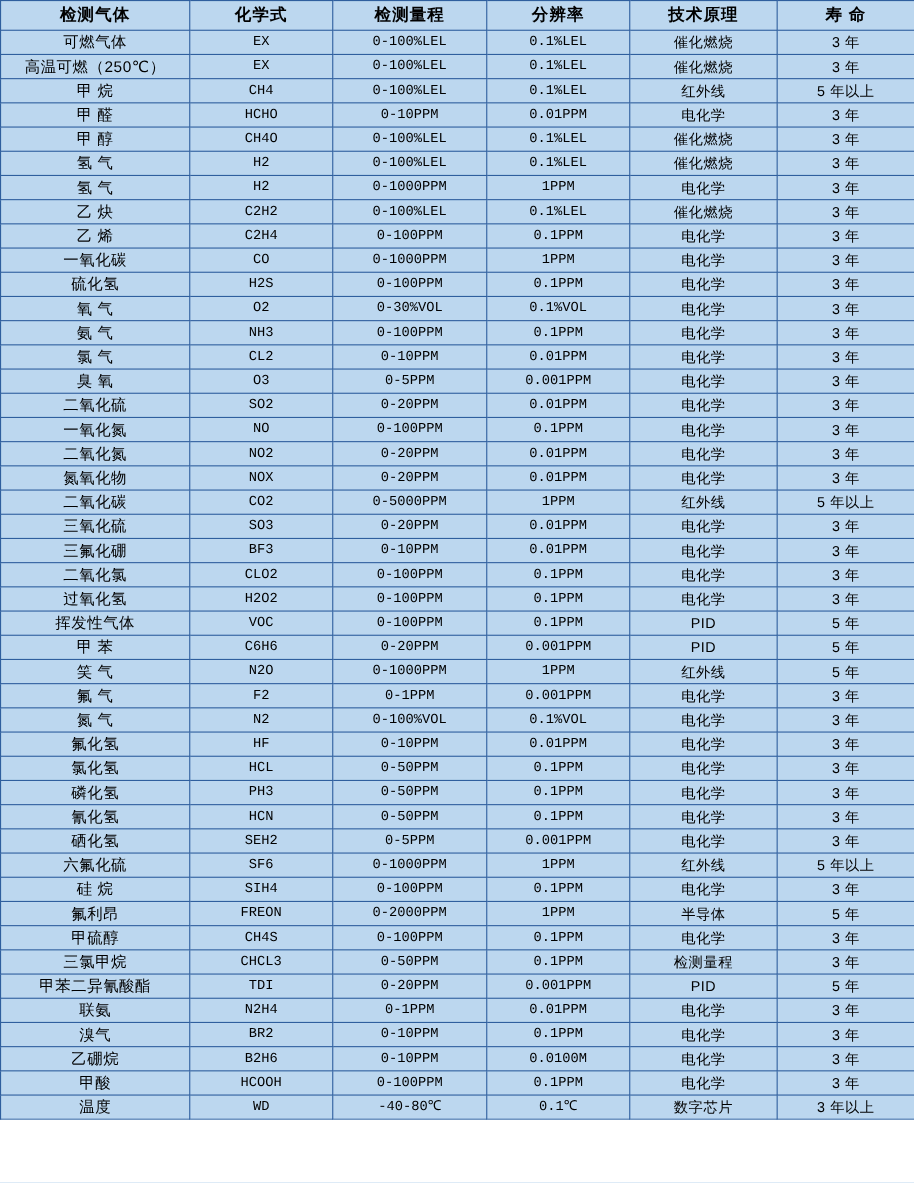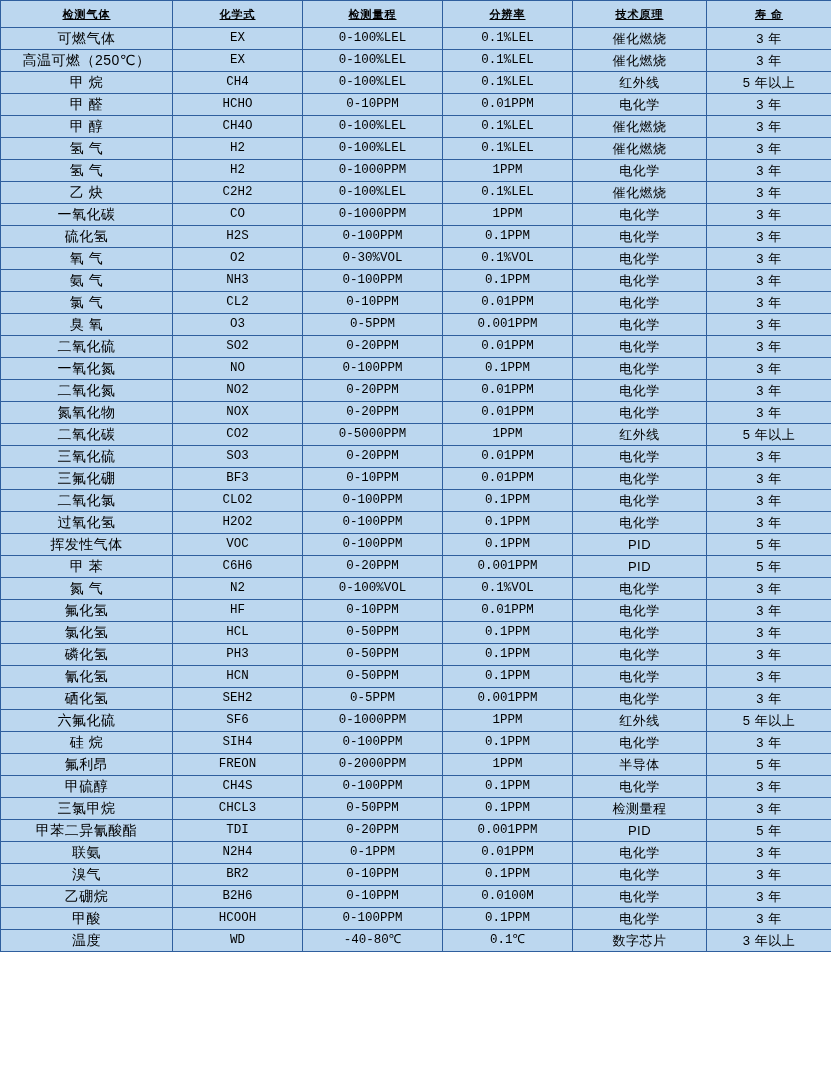--- a/index.html
+++ b/index.html
@@ -36,26 +36,25 @@
     vertical-align: middle;
     color: #000000;
     background: #bcd7ef;
     padding: 0;
     height: 21px;
     line-height: 21px;
     overflow: hidden;
     white-space: nowrap;
   }
   table.gas-table thead th {
-    font-size: 11px;
+    font-size: 15px;
     font-weight: bold;
     height: 26px;
     line-height: 26px;
     letter-spacing: 1px;
-    text-decoration: underline;
   }
   table.gas-table tbody td {
     font-size: 13px;
     font-weight: normal;
   }
   table.gas-table tbody td.name {
     font-size: 14px;
     letter-spacing: 0.5px;
   }
   table.gas-table tbody td.formula,
@@ -153,20 +152,28 @@
         </tr>
         <tr>
           <td class="name">乙 炔</td>
           <td class="formula">C2H2</td>
           <td class="range">0-100%LEL</td>
           <td class="resolution">0.1%LEL</td>
           <td class="principle">催化燃烧</td>
           <td class="life">3 年</td>
         </tr>
         <tr>
+          <td class="name">乙 烯</td>
+          <td class="formula">C2H4</td>
+          <td class="range">0-100PPM</td>
+          <td class="resolution">0.1PPM</td>
+          <td class="principle">电化学</td>
+          <td class="life">3 年</td>
+        </tr>
+        <tr>
           <td class="name">一氧化碳</td>
           <td class="formula">CO</td>
           <td class="range">0-1000PPM</td>
           <td class="resolution">1PPM</td>
           <td class="principle">电化学</td>
           <td class="life">3 年</td>
         </tr>
         <tr>
           <td class="name">硫化氢</td>
           <td class="formula">H2S</td>
@@ -287,20 +294,36 @@
           <td class="principle">PID</td>
           <td class="life">5 年</td>
         </tr>
         <tr>
           <td class="name">甲 苯</td>
           <td class="formula">C6H6</td>
           <td class="range">0-20PPM</td>
           <td class="resolution">0.001PPM</td>
           <td class="principle">PID</td>
           <td class="life">5 年</td>
+        </tr>
+        <tr>
+          <td class="name">笑 气</td>
+          <td class="formula">N2O</td>
+          <td class="range">0-1000PPM</td>
+          <td class="resolution">1PPM</td>
+          <td class="principle">红外线</td>
+          <td class="life">5 年</td>
+        </tr>
+        <tr>
+          <td class="name">氟 气</td>
+          <td class="formula">F2</td>
+          <td class="range">0-1PPM</td>
+          <td class="resolution">0.001PPM</td>
+          <td class="principle">电化学</td>
+          <td class="life">3 年</td>
         </tr>
         <tr>
           <td class="name">氮 气</td>
           <td class="formula">N2</td>
           <td class="range">0-100%VOL</td>
           <td class="resolution">0.1%VOL</td>
           <td class="principle">电化学</td>
           <td class="life">3 年</td>
         </tr>
         <tr>

